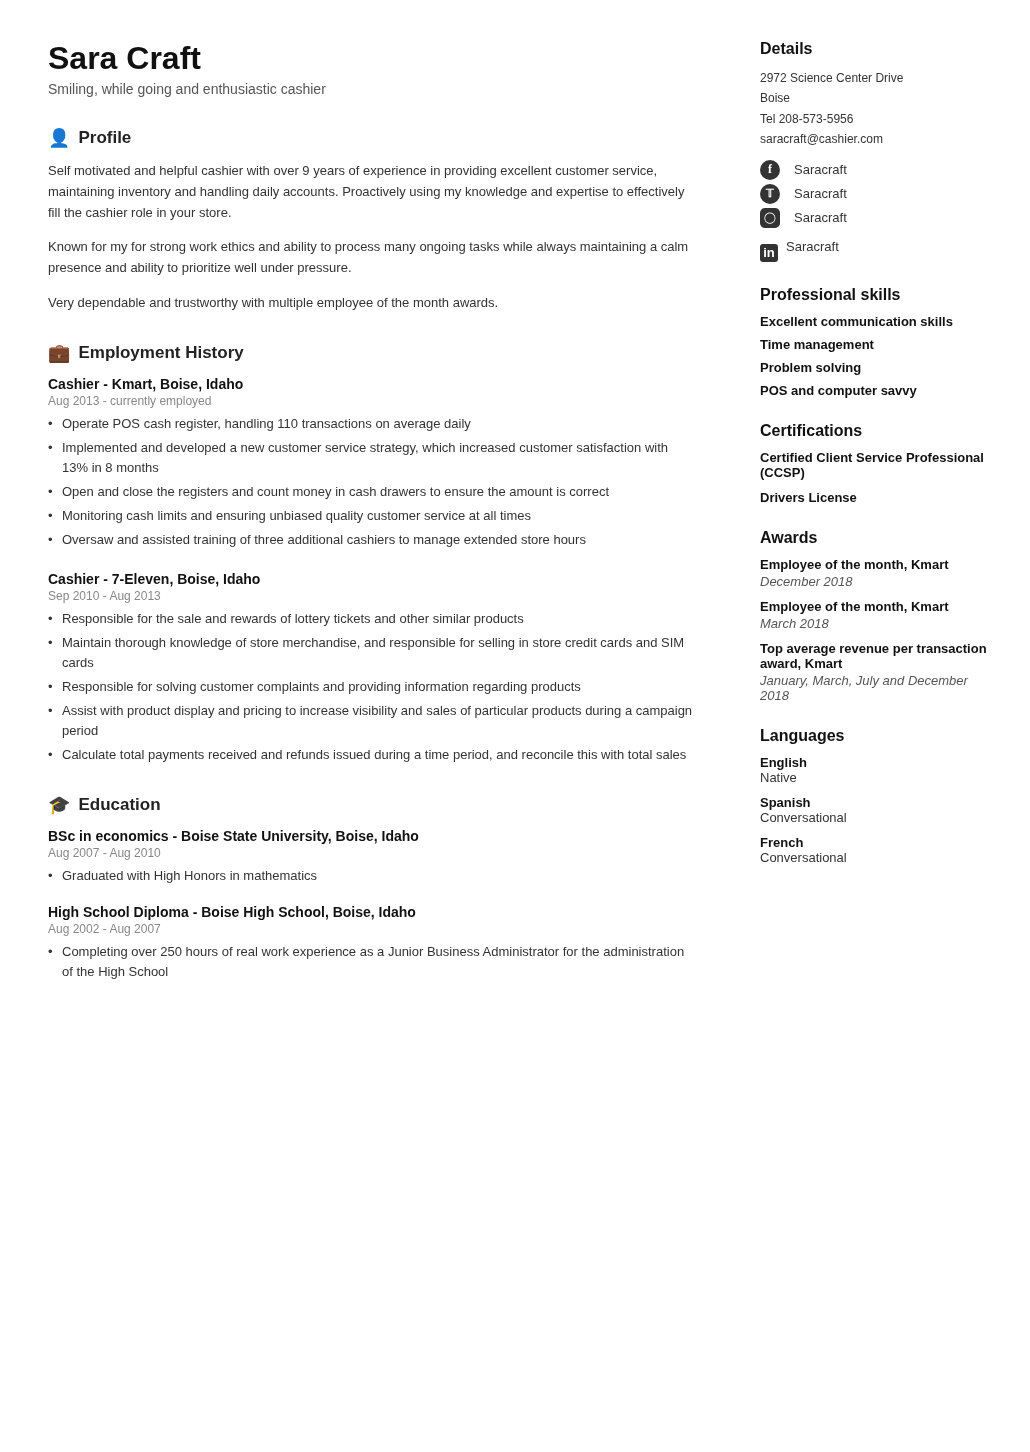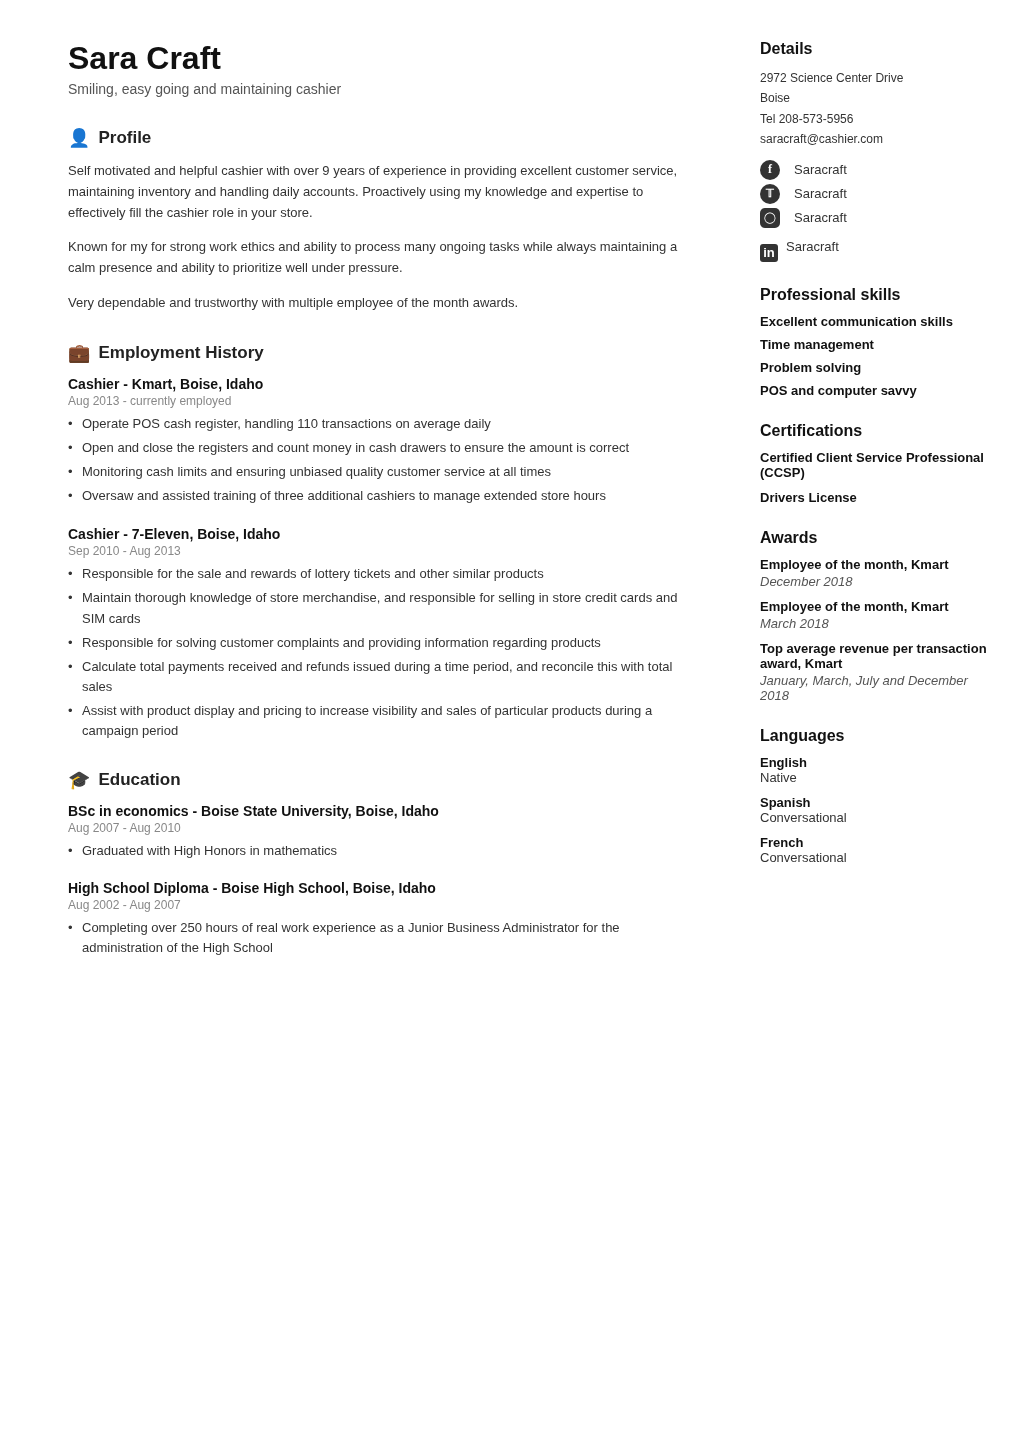--- a/index.html
+++ b/index.html
@@ -10,21 +10,20 @@
       color: #222;
       width: 1030px;
       min-height: 1452px;
     }
     .page {
       display: flex;
       flex-direction: row;
       width: 100%;
       min-height: 1452px;
       background: #fff;
-      padding-left: 20px;
     }
     .left-col {
       flex: 1 1 0;
       padding: 40px 36px 40px 48px;
       min-width: 0;
     }
     .right-col {
       width: 300px;
       padding: 40px 30px 40px 30px;
       flex-shrink: 0;
@@ -191,21 +190,21 @@
   </style>
 </head>
 <body>
 
 <div class="page">
 
   <div class="left-col">
 
     <div>
       <div class="name">Sara Craft</div>
-      <div class="subtitle">Smiling, easy going and maintaining cashier</div>
+      <div class="subtitle">Smiling, while going and enthusiastic cashier</div>
     </div>
 
     <div class="section">
       <div class="section-title">
         <span class="icon">👤</span>
         <span>Profile</span>
       </div>
       <p class="profile-text">Self motivated and helpful cashier with over 9 years of experience in providing excellent customer service, maintaining inventory and handling daily accounts. Proactively using my knowledge and expertise to effectively fill the cashier role in your store.</p>
       <p class="profile-text">Known for my for strong work ethics and ability to process many ongoing tasks while always maintaining a calm presence and ability to prioritize well under pressure.</p>
       <p class="profile-text">Very dependable and trustworthy with multiple employee of the month awards.</p>
@@ -215,35 +214,36 @@
       <div class="section-title">
         <span class="icon">💼</span>
         <span>Employment History</span>
       </div>
 
       <div>
         <div class="job-title">Cashier - Kmart, Boise, Idaho</div>
         <div class="job-date">Aug 2013 - currently employed</div>
         <ul class="job-bullets">
           <li>Operate POS cash register, handling 110 transactions on average daily</li>
+          <li>Implemented and developed a new customer service strategy, which increased customer satisfaction with 13% in 8 months</li>
           <li>Open and close the registers and count money in cash drawers to ensure the amount is correct</li>
           <li>Monitoring cash limits and ensuring unbiased quality customer service at all times</li>
           <li>Oversaw and assisted training of three additional cashiers to manage extended store hours</li>
         </ul>
       </div>
 
       <div>
         <div class="job-title">Cashier - 7-Eleven, Boise, Idaho</div>
         <div class="job-date">Sep 2010 - Aug 2013</div>
         <ul class="job-bullets">
           <li>Responsible for the sale and rewards of lottery tickets and other similar products</li>
           <li>Maintain thorough knowledge of store merchandise, and responsible for selling in store credit cards and SIM cards</li>
           <li>Responsible for solving customer complaints and providing information regarding products</li>
+          <li>Assist with product display and pricing to increase visibility and sales of particular products during a campaign period</li>
           <li>Calculate total payments received and refunds issued during a time period, and reconcile this with total sales</li>
-          <li>Assist with product display and pricing to increase visibility and sales of particular products during a campaign period</li>
         </ul>
       </div>
     </div>
 
     <div class="section">
       <div class="section-title">
         <span class="icon">🎓</span>
         <span>Education</span>
       </div>
 

